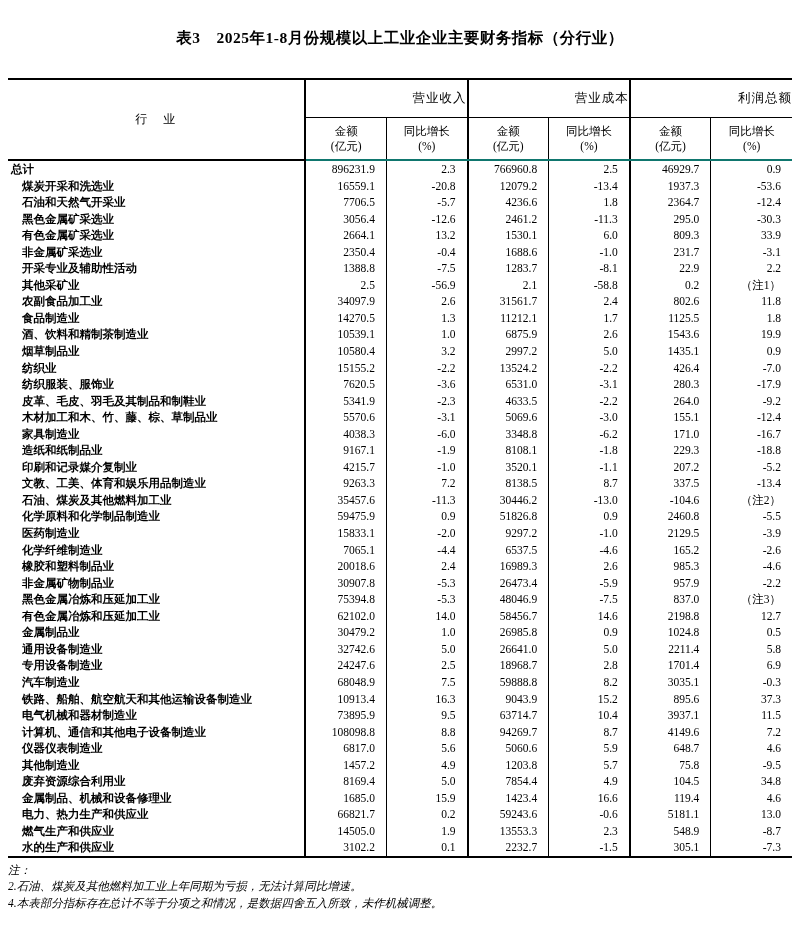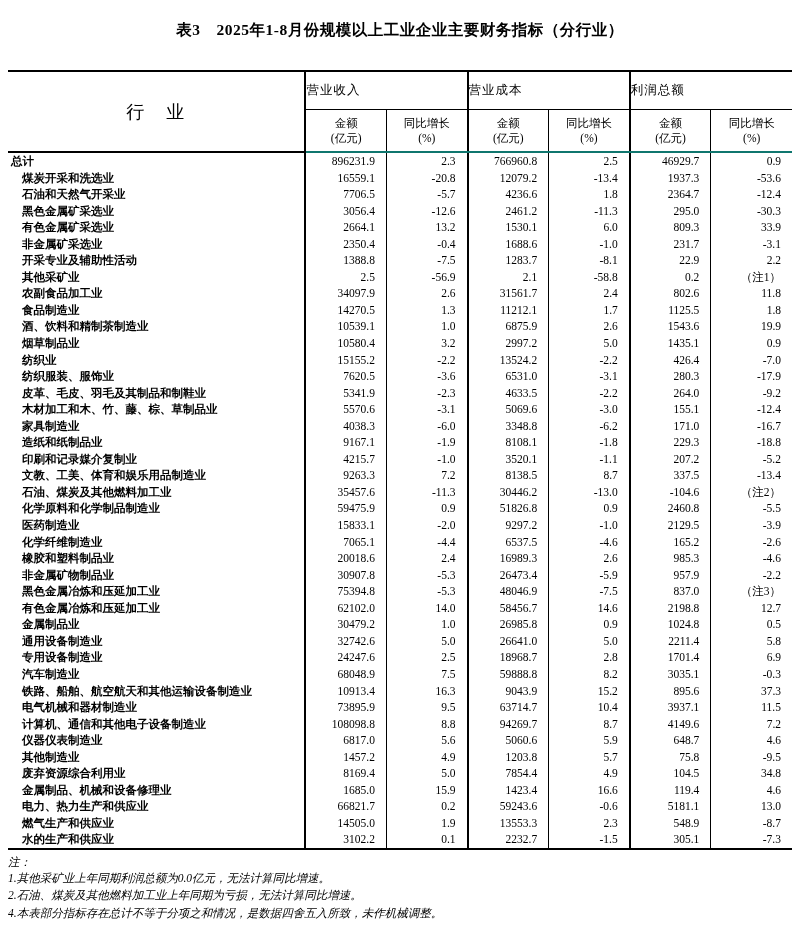--- a/index.html
+++ b/index.html
@@ -9,21 +9,21 @@
     width: 800px;
   }
   body {
     font-family: "Liberation Serif", "DejaVu Serif", serif;
     color: #000;
   }
   .page {
     width: 800px;
     height: 937px;
     box-sizing: border-box;
-    padding: 0 8px;
+    padding: 8px 8px;
     overflow: hidden;
   }
   .title {
     margin: 0;
     padding-top: 20px;
     height: 22px;
     text-align: center;
     font-size: 15.5px;
     font-weight: bold;
     letter-spacing: 0.5px;
@@ -45,28 +45,28 @@
     vertical-align: middle;
     overflow: hidden;
     white-space: nowrap;
   }
   
   .v1 { border-left: 1px solid #000; }
   .v2 { border-left: 2px solid #000; }
 
   thead .th-group {
     height: 37px;
-    text-align: left;
+    text-align: right;
     font-size: 12.5px;
     border-bottom: 1.5px solid #000;
     letter-spacing: 1px;
   }
   thead .th-industry {
     text-align: center;
-    font-size: 18px;
+    font-size: 12px;
     letter-spacing: 2px;
     font-family: Liberation Serif, serif;
   }
   thead .th-sub {
     height: 41px;
     text-align: center;
     font-size: 11.5px;
     line-height: 15px;
     border-bottom: 2px solid #0f766e;
   }
@@ -524,19 +524,18 @@
           <td class="num v1">-1.5</td>
           <td class="num v2">305.1</td>
           <td class="num v1">-7.3</td>
         </tr>
       </tbody>
   </table>
 
   <div class="notes">
     <div class="note-label">注：</div>
     <div id="note-lines">
-        <div class="note-line">1.其他采矿业上年同期利润总额为0.0亿元，无法计算同比增速。</div>
         <div class="note-line">2.石油、煤炭及其他燃料加工业上年同期为亏损，无法计算同比增速。</div>
         <div class="note-line">4.本表部分指标存在总计不等于分项之和情况，是数据四舍五入所致，未作机械调整。</div>
       </div>
   </div>
 
 </div>
 
 </body></html>

